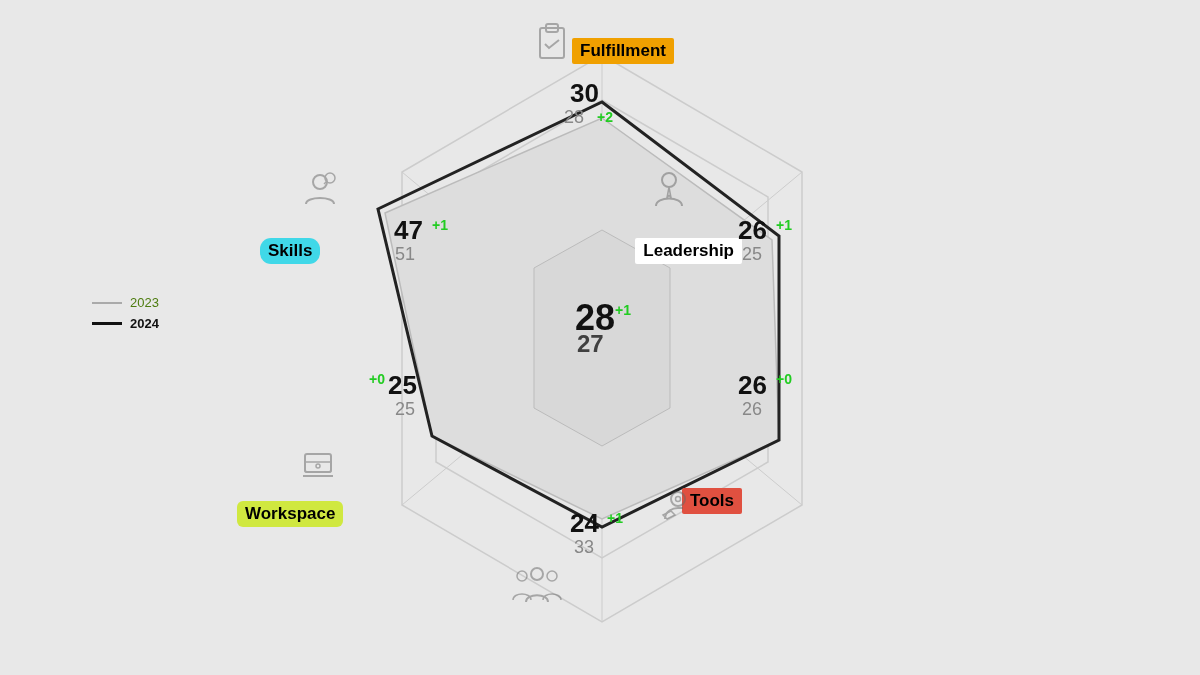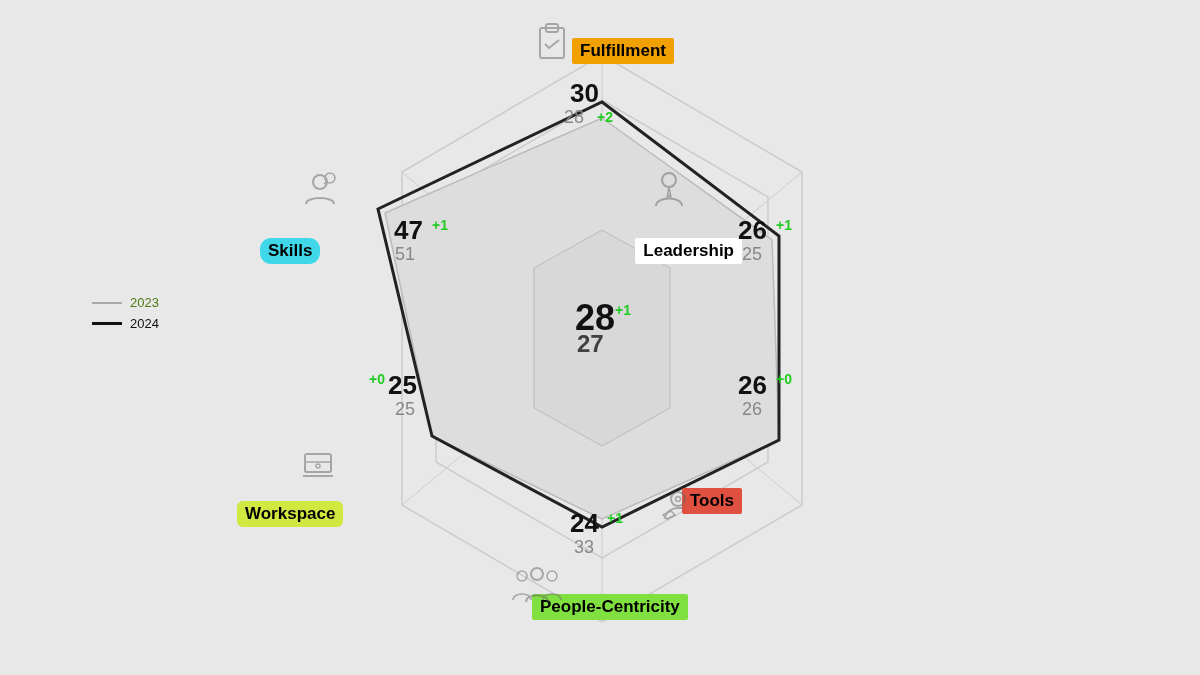--- a/index.html
+++ b/index.html
@@ -139,21 +139,20 @@
     <polygon class="hex-path-2023" points="600,118 770,240 777,440 600,519 430,436 383,213"></polygon>
 
     <polygon class="hex-path-2024" points="600,102 777,236 777,440 600,527 430,436 376,209"></polygon>
 
     <polygon class="hex-path-inner" points="600,230 668,268 668,408 600,446 532,408 532,268"></polygon>
   </svg>
 
   <div class="label-box label-fulfillment">Fulfillment</div>
   <div class="label-box label-leadership">Leadership</div>
   <div class="label-box label-tools">Tools</div>
-  <div class="label-box label-people">People-Centricity</div>
   <div class="label-box label-workspace">Workspace</div>
   <div class="label-box label-skills">Skills</div>
 
   <div class="val" style="top:78px;left:568px;">30</div>
   <div class="val-small" style="top:107px;left:562px;">28</div>
   <div class="val-change" style="top:109px;left:595px;">+2</div>
 
   <div class="val" style="top:215px;left:392px;">47</div>
   <div class="val-small" style="top:244px;left:393px;">51</div>
   <div class="val-change" style="top:217px;left:430px;">+1</div>
@@ -178,21 +177,21 @@
   <div class="center-change">+1</div>
   <div class="center-small">27</div>
 
   <div class="legend">
     <div class="legend-item">
       <div class="legend-line y2023"></div>
       <span class="legend-year">2023</span>
     </div>
     <div class="legend-item">
       <div class="legend-line y2024"></div>
-      <span class="legend-year" style="font-weight:normal;color:#111;">2024</span>
+      <span class="legend-year" style="font-weight:bold;color:#111;">2024</span>
     </div>
   </div>
 
   <div class="icon-area" style="top:22px;left:530px;">
     <svg width="40" height="40" viewBox="0 0 40 40" fill="none">
       <rect x="8" y="6" width="24" height="30" rx="2" stroke="#666" stroke-width="2"></rect>
       <rect x="14" y="2" width="12" height="8" rx="2" stroke="#666" stroke-width="2"></rect>
       <polyline points="13,22 17,26 27,18" stroke="#666" stroke-width="2" fill="none"></polyline>
     </svg>
   </div>

